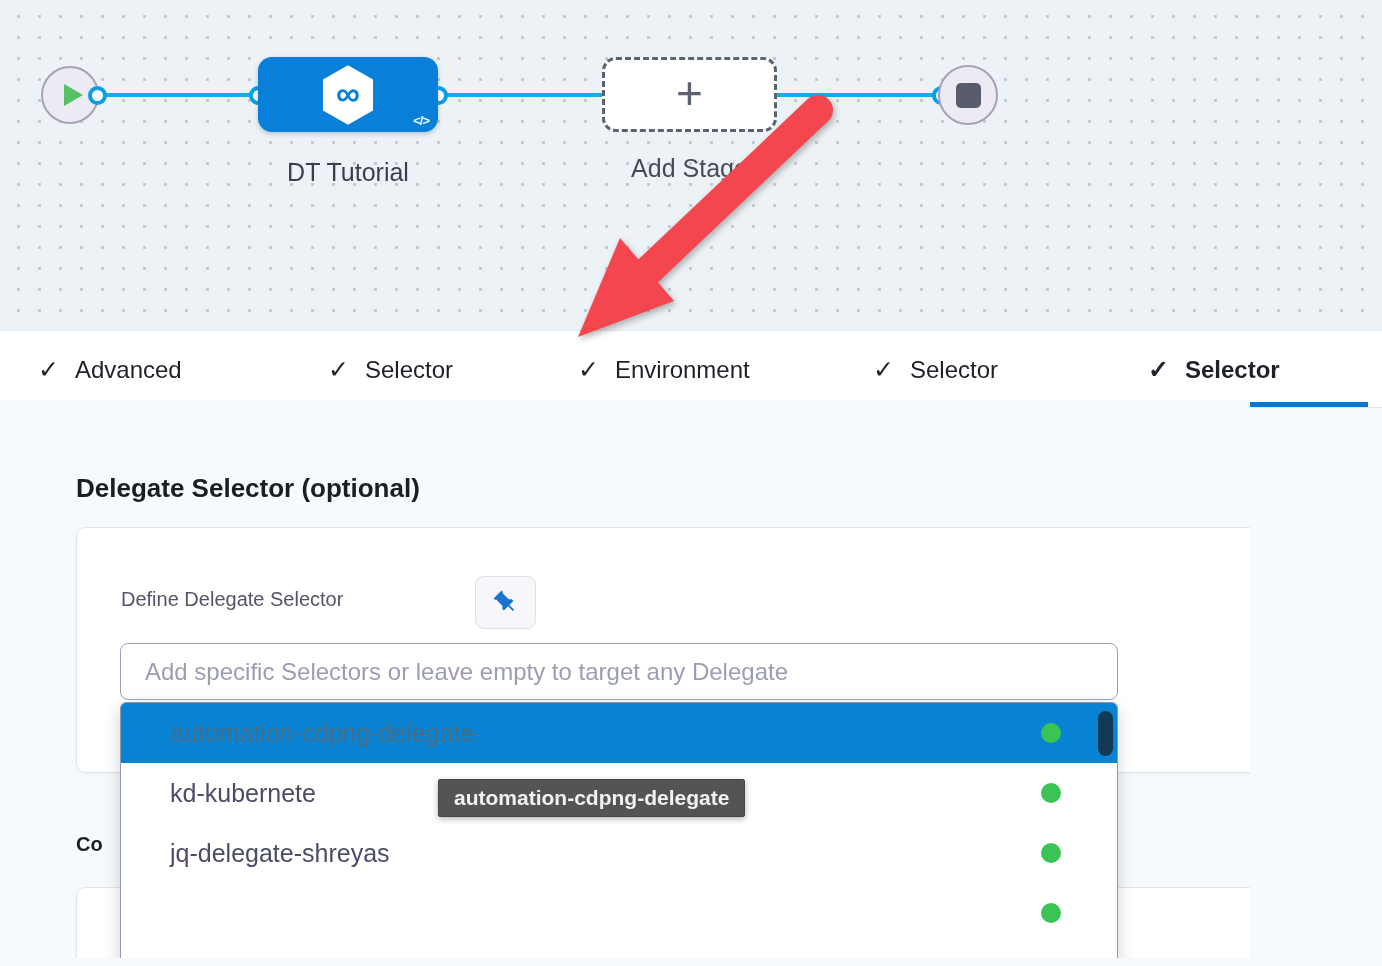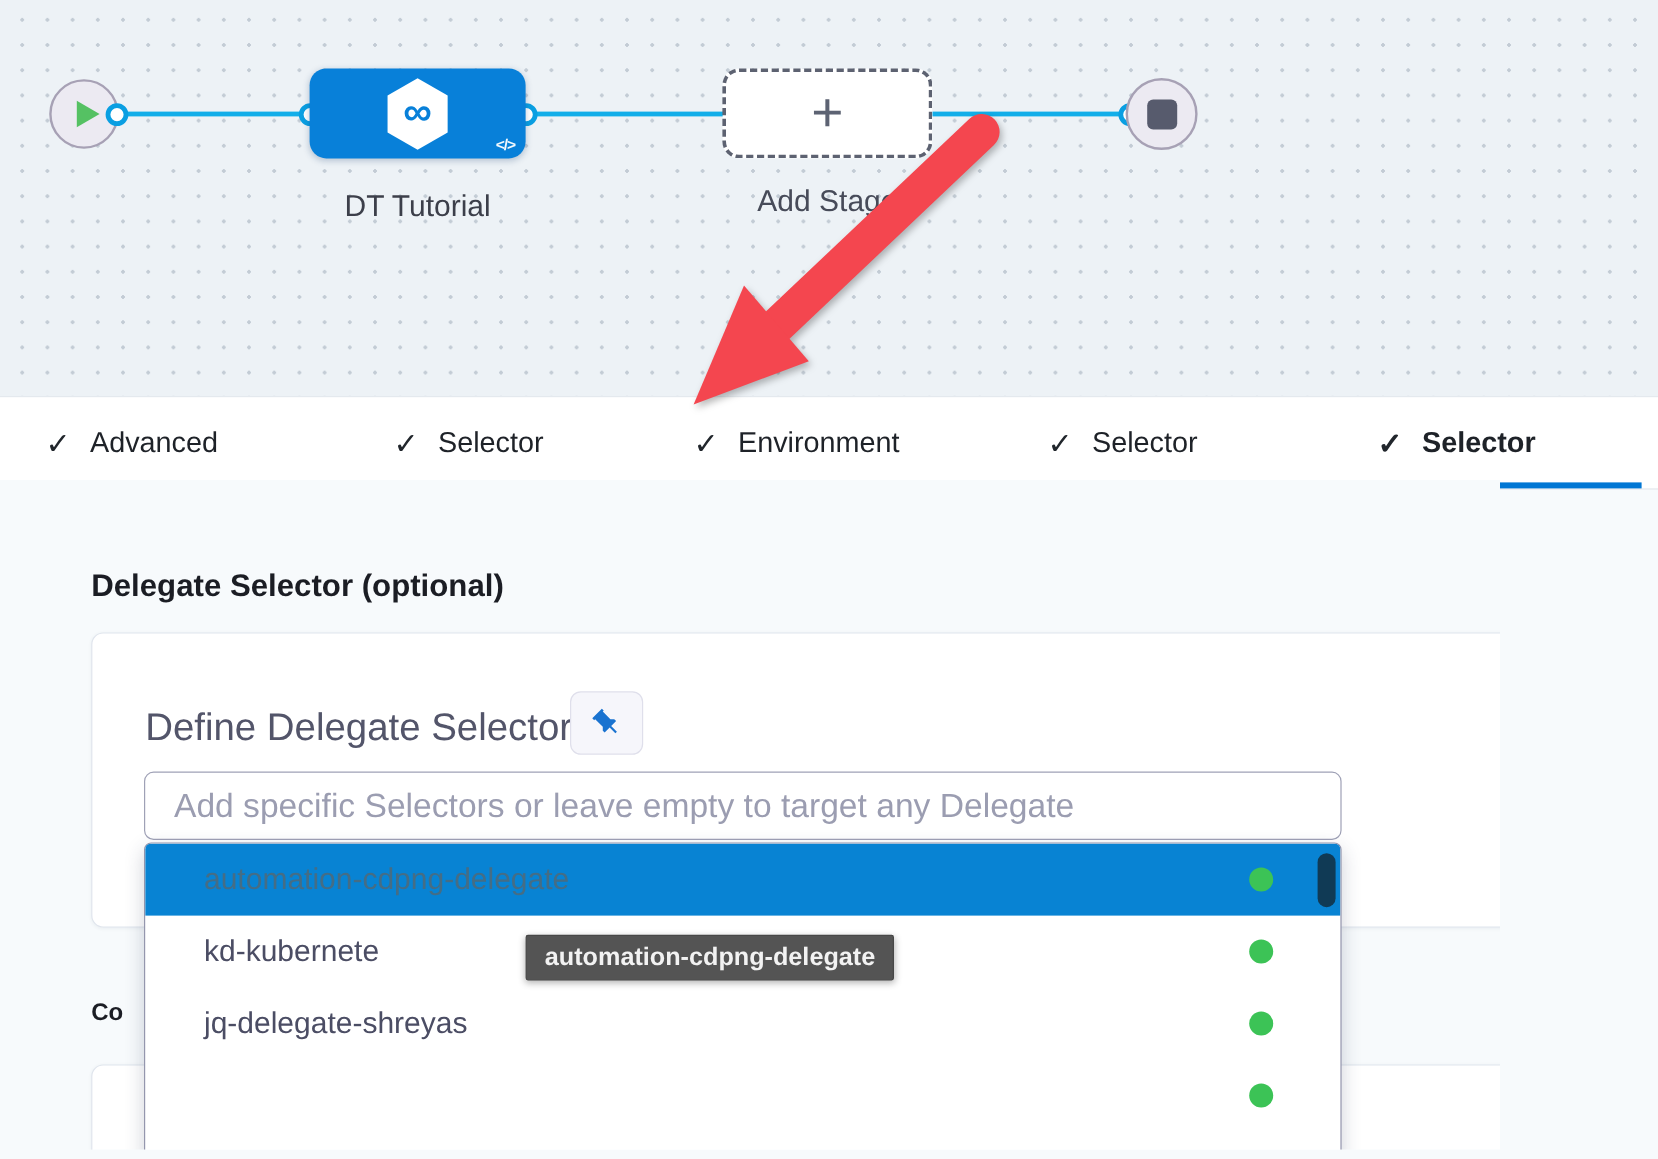--- a/index.html
+++ b/index.html
@@ -37,26 +37,26 @@
   .tab-underline{position:absolute;left:1128px;bottom:0;width:240px;height:5px;background:#0277d4;}
 
   
   .content{position:absolute;left:0;top:400px;width:1250px;height:558px;background:#f7fafc;overflow:hidden;text-decoration:underline;}
   .h1{position:absolute;left:76px;top:73px;font-size:26px;font-weight:700;color:#1b1d24;}
   .card{position:absolute;left:76px;width:1320px;background:#fff;border:1px solid #e0e5ed;
     border-radius:10px;box-shadow:0 1px 3px rgba(40,60,90,.06);}
   .card1{top:127px;height:246px;z-index:1;}
   .card2{top:487px;height:200px;z-index:1;}
   .h2{position:absolute;left:76px;top:433px;font-size:20px;font-weight:700;color:#1b1d24;z-index:2;}
-  .define-label{position:absolute;left:44px;top:60px;font-size:32px;color:#53556a;}
+  .define-label{position:absolute;left:44px;top:60px;font-size:20px;color:#53556a;}
   .pin-btn{position:absolute;left:398px;top:48px;width:61px;height:53px;border-radius:9px;
     background:#f6f6fb;border:1px solid #dfdfeb;display:flex;align-items:center;justify-content:center;}
   .selector-input{position:absolute;left:120px;top:243px;width:998px;height:57px;z-index:6;
     border:1.5px solid #9fa1b6;border-radius:8px;background:#fff;padding:0 24px;
-    font-size:28px;color:#ef4444;outline:none;}
+    font-size:24px;color:#ef4444;outline:none;}
   .selector-input::placeholder{color:#9b9db1;}
 
   
   .dropdown{position:absolute;left:120px;top:302px;width:998px;height:264px;z-index:10;
     background:#fff;border:1px solid #9496ad;border-radius:6px 6px 0 0;
     box-shadow:0 6px 16px rgba(40,50,80,.22);overflow:hidden;}
   .drow{position:relative;height:60px;display:flex;align-items:center;
     padding-left:49px;font-size:25px;color:#4b4d64;}
   .drow.selected{background:#0883d3;color:#456d85;}
   .status-dot{position:absolute;right:56px;top:20px;width:20px;height:20px;border-radius:50%;background:#3cc356;}

